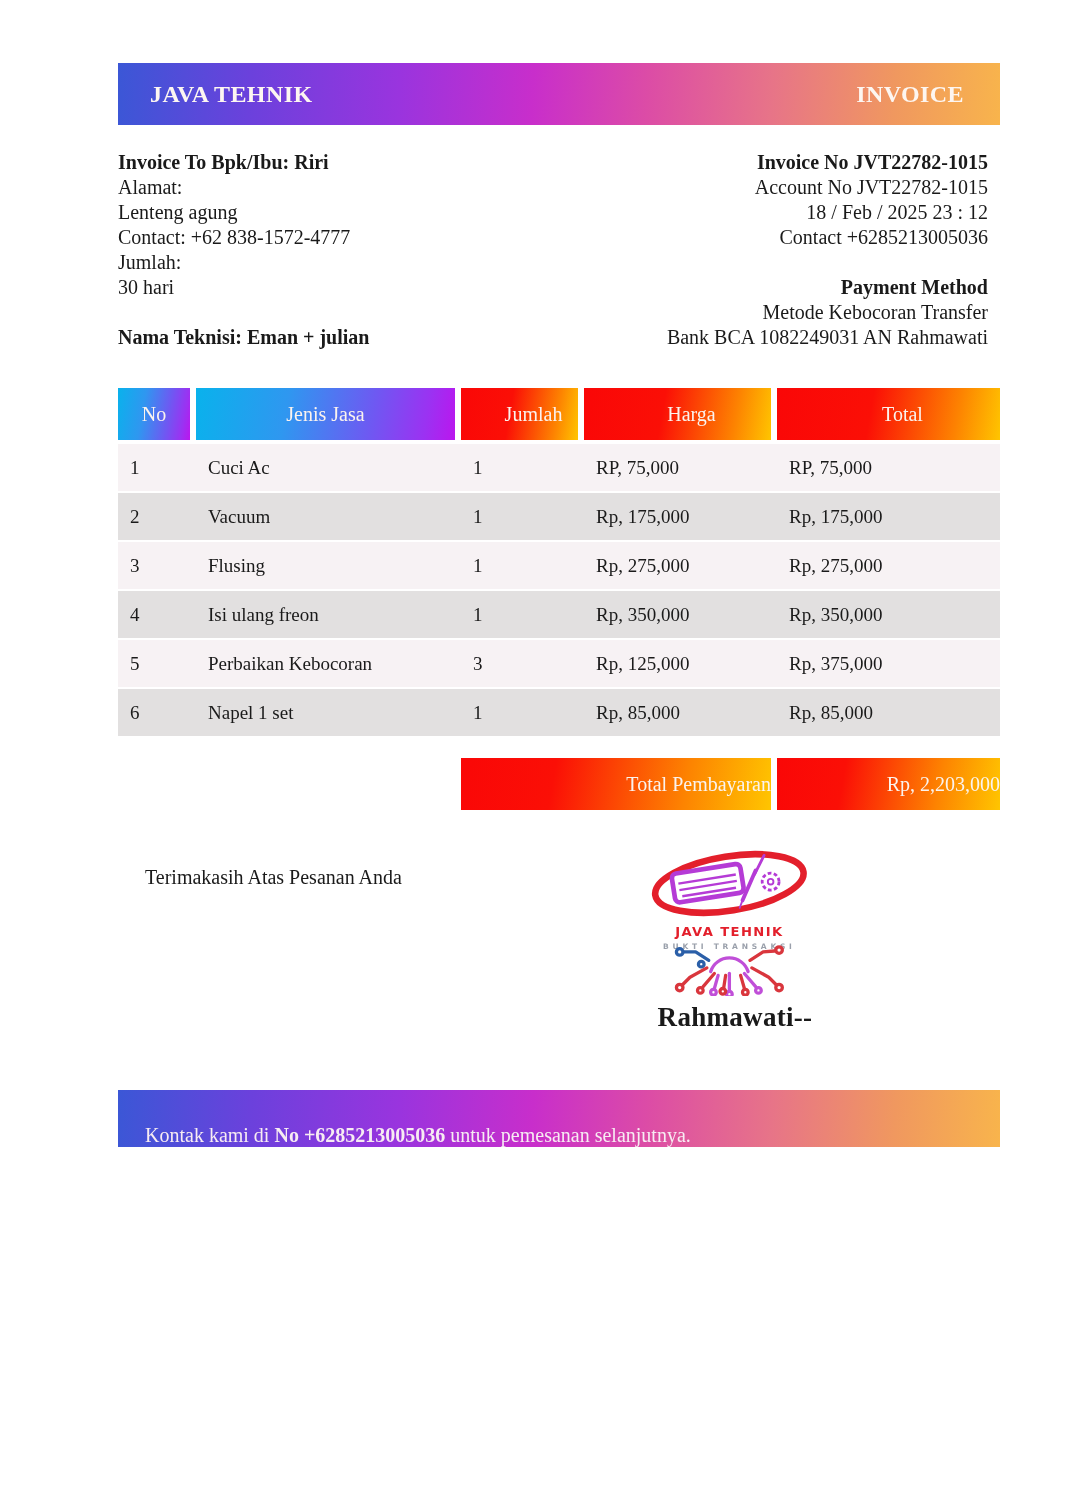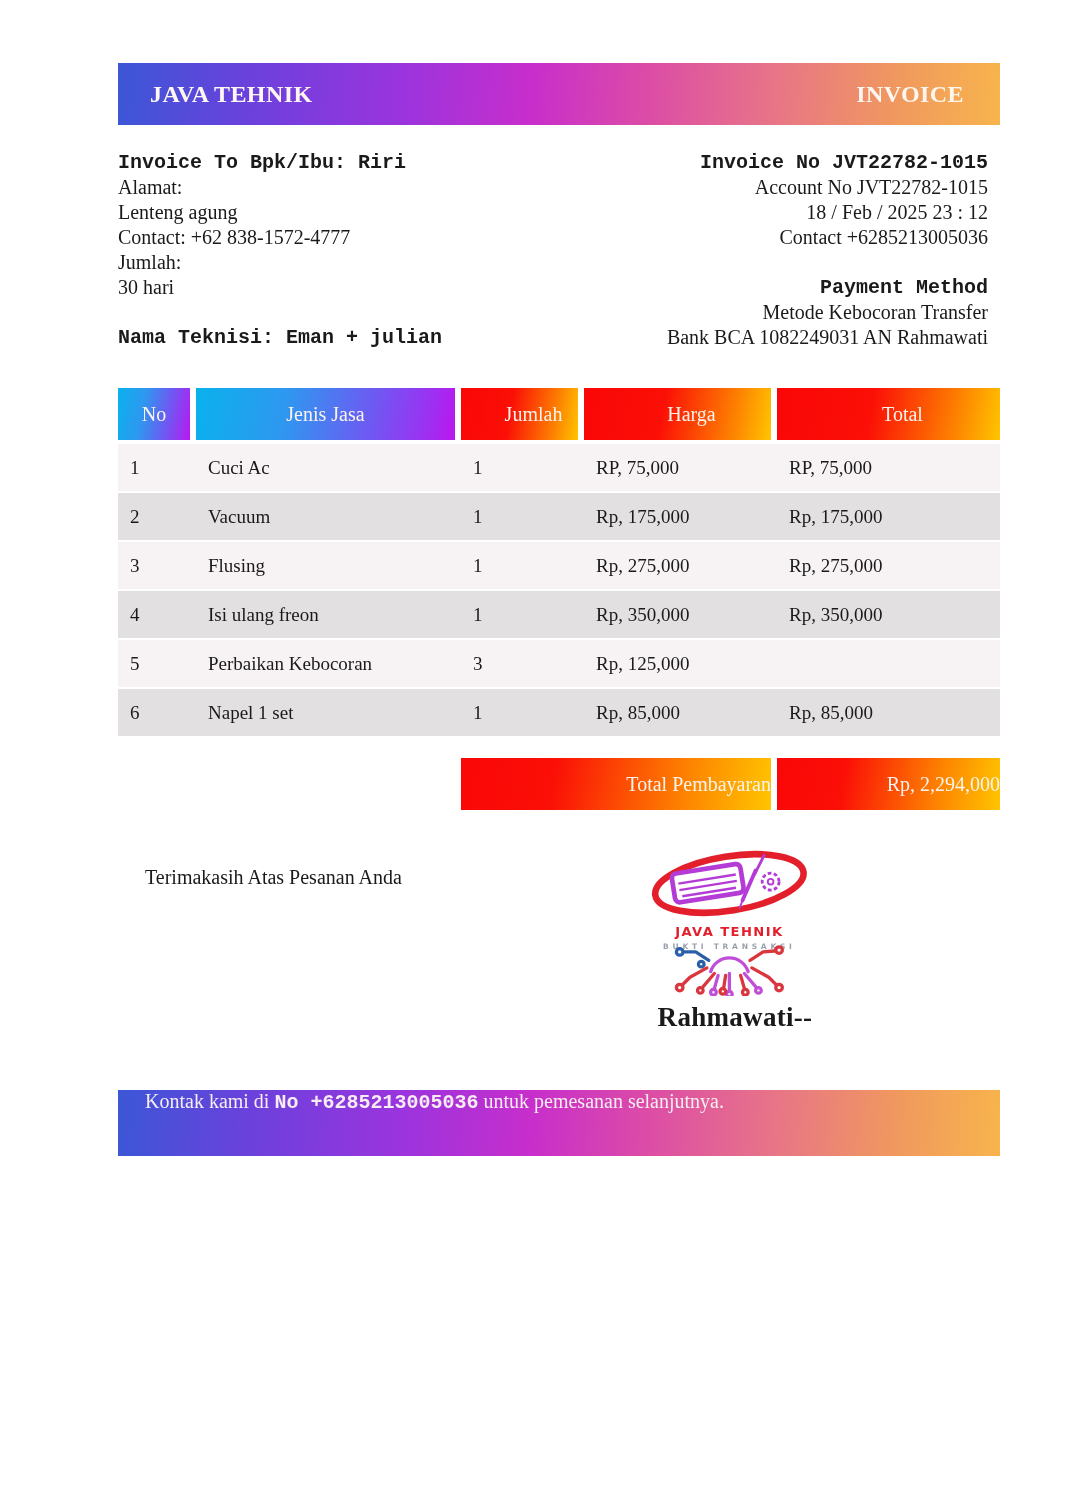--- a/index.html
+++ b/index.html
@@ -24,21 +24,21 @@
   }
 
   
   .info {
     left: 118px; top: 150px; width: 882px;
     display: flex; justify-content: space-between;
     font-size: 20px; line-height: 25px;
   }
   .info .left  { text-align: left; }
   .info .right { text-align: right; padding-right: 12px; }
-  .bold { font-weight: bold; font-family: Liberation Mono, monospace; }
+  .bold { font-weight: bold; }
   .spacer-line { height: 25px; }
 
   
   .grid-row {
     display: grid;
     grid-template-columns: 72px 259px 117px 187px 1fr;
     column-gap: 6px;
   }
   .table-wrap { left: 118px; top: 388px; width: 882px; }
   .thead { margin-bottom: 4px; }
@@ -71,24 +71,24 @@
   .total-row .tvalue { grid-column: 5 / 6; }
 
   
   .thanks { left: 145px; top: 866px; font-size: 20px; font-family: Liberation Serif, serif; }
   .logo-block { left: 560px; top: 846px; width: 350px; text-align: center; }
   .logo-block svg { display: block; margin: 0 auto; }
   .signature { font-size: 27px; font-weight: bold; margin-top: 6px; letter-spacing: .3px; }
 
   
   .footer-banner {
-    left: 118px; top: 1090px; width: 882px; height: 66px;
+    left: 118px; top: 1090px; width: 882px; height: 57px;
     background: linear-gradient(93deg, #3b57d6 0%, #6b41dc 15%, #9a34de 32%,
                 #c82ecb 47%, #dc4ca6 60%, #e77488 74%, #f0985f 88%, #f8b44c 100%);
-    display: flex; align-items: flex-start;
+    display: flex; align-items: flex-end;
     box-sizing: border-box; padding-left: 27px;
     color: #f7ecf2; font-size: 20px;
   }
 
   .logo-brand-text { font-family: "DejaVu Sans", sans-serif; font-weight: 800; }
   .logo-sub-text   { font-family: "DejaVu Sans", sans-serif; font-weight: 700; }
 </style>
 </head>
 <body>
 
@@ -155,33 +155,34 @@
     <div class="cell">Isi ulang freon</div>
     <div class="cell">1</div>
     <div class="cell">Rp, 350,000</div>
     <div class="cell">Rp, 350,000</div>
   </div>
   <div class="grid-row trow light">
     <div class="cell">5</div>
     <div class="cell">Perbaikan Kebocoran</div>
     <div class="cell">3</div>
     <div class="cell">Rp, 125,000</div>
+    <div class="cell">Rp, 375,000</div>
   </div>
   <div class="grid-row trow dark">
     <div class="cell">6</div>
     <div class="cell">Napel 1 set</div>
     <div class="cell">1</div>
     <div class="cell">Rp, 85,000</div>
     <div class="cell">Rp, 85,000</div>
   </div>
 </div>
 
 <div class="abs grid-row total-row">
   <div class="tcell tlabel">Total Pembayaran</div>
-  <div class="tcell tvalue">Rp, 2,294,000</div>
+  <div class="tcell tvalue">Rp, 2,203,000</div>
 </div>
 
 <div class="abs thanks">Terimakasih Atas Pesanan Anda</div>
 
 <div class="abs logo-block">
   <svg width="220" height="150" viewBox="0 0 220 160">
 
     <g transform="rotate(-9 104 40)">
       <ellipse cx="104" cy="40" rx="80" ry="29" fill="none" stroke="#e31f2b" stroke-width="7"></ellipse>
     </g>

